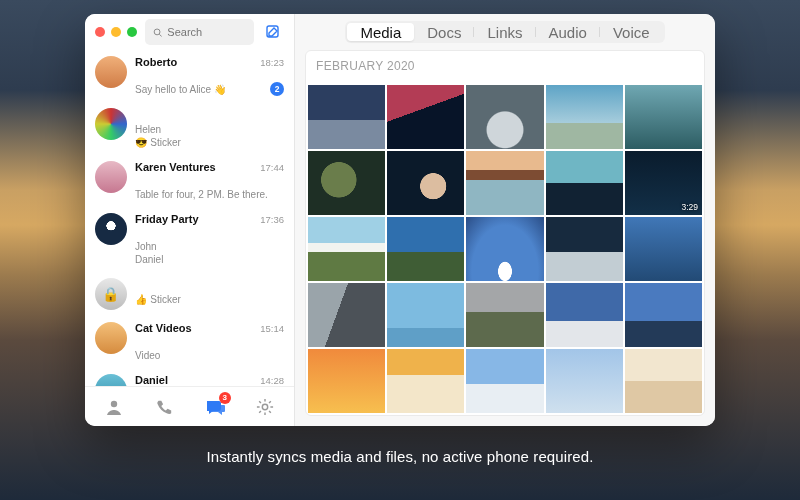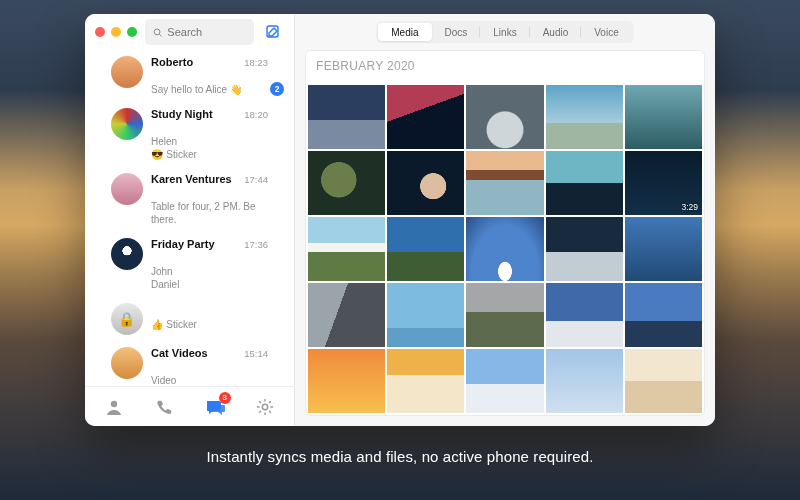--- a/index.html
+++ b/index.html
@@ -11,42 +11,42 @@
 .traffic{display:flex;gap:6px}
 .dot{width:10px;height:10px;border-radius:50%}
 .d-close{background:#ff5f57}
 .d-min{background:#febc2e}
 .d-max{background:#28c840}
 .search-wrap{flex:1;height:22px;background:#f0f0f0;border-radius:5px;display:flex;align-items:center;padding:13px 8px;gap:5px}
 .search-wrap svg{width:11px;height:11px;opacity:.45}
 .search-wrap input{border:0;background:transparent;outline:0;font-size:11px;color:#555;width:100%}
 .compose{width:22px;height:22px;display:flex;align-items:center;justify-content:center;color:#2f7af5}
 .chatlist{flex:1;overflow:hidden}
-.chat{display:flex;align-items:flex-start;padding:6px 26px;gap:8px;position:relative;cursor:pointer}
+.chat{display:flex;align-items:flex-start;padding:6px 10px;gap:8px;position:relative;cursor:pointer}
 .chat.selected{background:#2f7af5}
 .chat.selected .name,.chat.selected .preview,.chat.selected .time{color:#fff}
 .avatar{width:32px;height:32px;border-radius:50%;flex:none;background:#ccc;display:flex;align-items:center;justify-content:center;font-size:14px;color:#fff}
 .chat-body{flex:1;min-width:0}
 .row1{display:flex;align-items:center;justify-content:space-between;gap:6px}
 .name{font-size:11px;font-weight:600;color:#111;white-space:nowrap;overflow:hidden;text-overflow:ellipsis}
 .verified{color:#30c04f}
 .time{font-size:9.5px;color:#999;flex:none}
 .preview{font-size:10px;color:#8b8b8b;line-height:1.3;margin-top:15px;overflow:hidden;text-overflow:ellipsis;display:-webkit-box;-webkit-line-clamp:2;-webkit-box-orient:vertical}
 .badge-area{position:absolute;right:10px;bottom:6px;display:flex;align-items:center;gap:3px}
 .unread{min-width:14px;height:14px;padding:0 4px;border-radius:7px;background:#2f7af5;color:#fff;font-size:8.5px;display:flex;align-items:center;justify-content:center;font-weight:600}
 .check{color:#2f7af5;font-size:10px}
 .bottombar{height:40px;border-top:1px solid #eee;display:flex;align-items:center;justify-content:space-around;padding:0 4px}
 .bb-item{width:30px;height:30px;display:flex;align-items:center;justify-content:center;color:#9a9a9a;position:relative}
 .bb-item.active{color:#2f7af5}
 .bb-badge{position:absolute;top:0;right:-1px;min-width:12px;height:12px;border-radius:6px;background:#ff3b30;color:#fff;font-size:8px;display:flex;align-items:center;justify-content:center;font-weight:700;padding:0 3px}
 
 .panel{flex:1;display:flex;flex-direction:column;background:#f7f7f7}
 .tabs{height:36px;display:flex;align-items:center;justify-content:center}
 .seg{display:flex;background:#efefef;border-radius:6px;padding:2px;height:22px}
-.seg-item{font-size:10px;color:#6f6f6f;padding:0 13px;display:flex;align-items:center;border-radius:4px;cursor:pointer;position:relative}
+.seg-item{font-size:15px;color:#6f6f6f;padding:0 13px;display:flex;align-items:center;border-radius:4px;cursor:pointer;position:relative}
 .seg-item.active{background:#fff;color:#111;box-shadow:0 1px 2px rgba(0,0,0,.08)}
 .seg-item:not(:last-child)::after{content:"";position:absolute;right:0;top:4px;bottom:4px;width:1px;background:#d8d8d8}
 .seg-item.active::after,.seg-item.active+ .seg-item::before{display:none}
 .panel-body{flex:1;background:#fff;margin:0 10px 10px;border-radius:6px;overflow:hidden;display:flex;flex-direction:column;border:1px solid #eaeaea}
 .section-label{font-size:12px;color:#a0a0a0;letter-spacing:.3px;padding:8px 10px 4px}
 .grid{flex:1;display:grid;grid-template-columns:repeat(5,1fr);grid-auto-rows:64px;gap:2px;padding:8px 2px;overflow:hidden}
 .thumb{position:relative;overflow:hidden}
 .thumb .dur{position:absolute;right:4px;bottom:3px;font-size:8.5px;color:#fff;text-shadow:0 0 3px rgba(0,0,0,.9)}
 .caption{color:#fff;font-size:15px;text-align:center;margin-top:22px;font-weight:400;letter-spacing:.1px}
 
@@ -125,24 +125,20 @@
             <div class="preview">Say hello to Alice 👋</div>
           </div>
           <div class="badge-area">
               <span class="unread">2</span>
             </div>
         </div>
 
         <div class="chat">
           <div class="avatar av2"></div>
           <div class="chat-body">
-            <div class="row1">
-                <span class="name">Study Night</span>
-                <span class="time">18:20</span>
-              </div>
             <div class="preview"><span>Helen</span><br><span>😎</span> <span>Sticker</span></div>
           </div>
         </div>
 
 
         <div class="chat">
           <div class="avatar av4"></div>
           <div class="chat-body">
             <div class="row1">
                 <span class="name">Karen Ventures</span>

